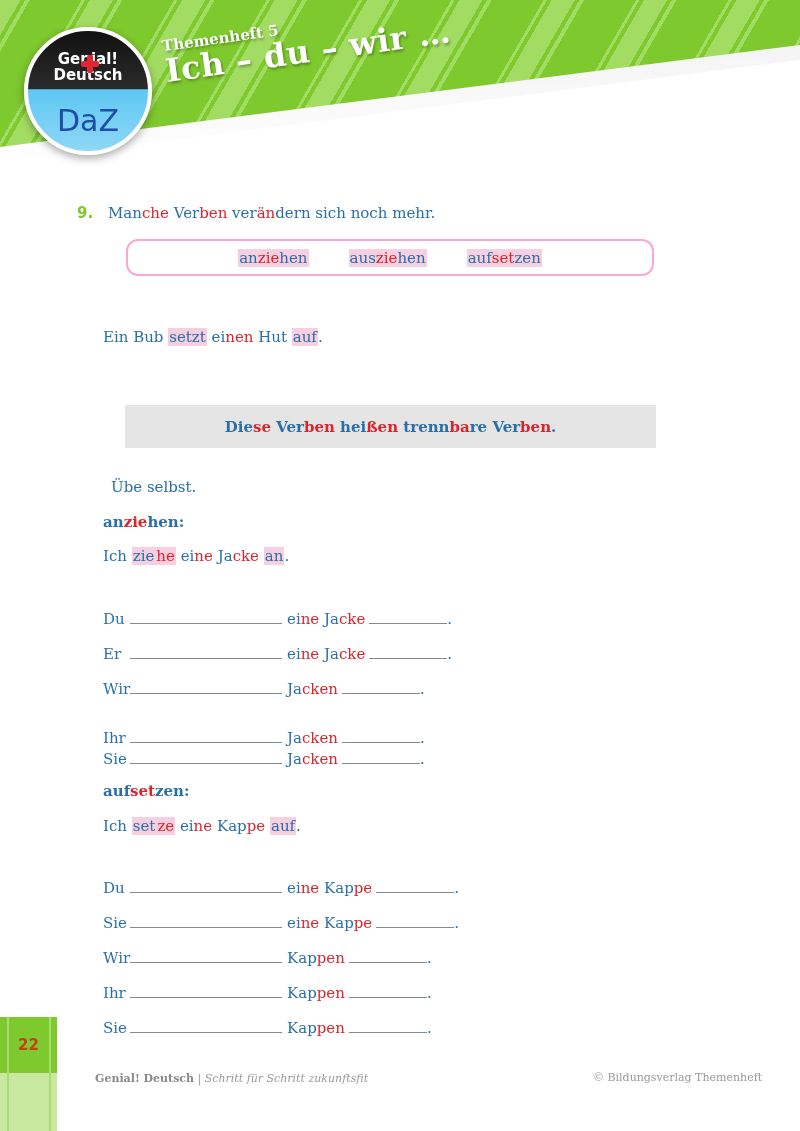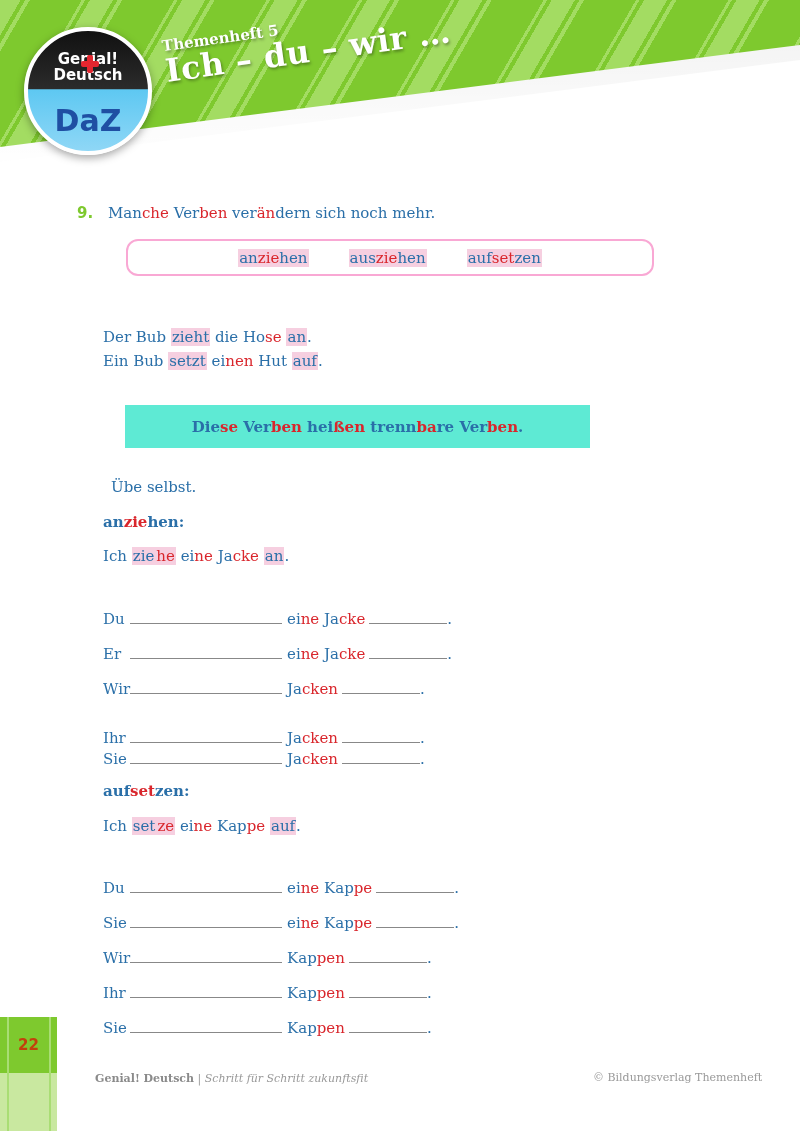--- a/index.html
+++ b/index.html
@@ -49,43 +49,43 @@
   .logo-cross {
     position:absolute; left:53px; top:24px; width:18px; height:18px;
   }
   .logo-cross::before, .logo-cross::after {
     content:""; position:absolute; background:#e3262f; border-radius:2px;
   }
   .logo-cross::before { left:6px; top:0; width:6px; height:18px; }
   .logo-cross::after { left:0; top:6px; width:18px; height:6px; }
   .logo-daz {
     position:absolute; left:0; top:72px; width:100%; text-align:center;
-    color:#1f4fa3; font-family:"DejaVu Sans", sans-serif; font-weight:bold; font-size:30px;
+    color:#1f4fa3; font-family:"DejaVu Sans", sans-serif; font-weight:normal; font-size:30px;
   }
 
   
   .b { color:#2a6fa8; }
   .r { color:#d9262c; }
   .hl { background:#f6cfe0; padding:0 1px; }
 
   .ex-header { position:absolute; left:77px; top:204px; font-size:15px; }
   .ex-num { color:#7ec92e; font-weight:bold; display:inline-block; width:31px; font-family:"DejaVu Sans", sans-serif; }
 
   .verb-box {
     position:absolute; left:126px; top:239px; width:528px; height:37px;
     border:2px solid #f9a8d4; border-radius:12px;
     display:flex; align-items:center; justify-content:center; gap:40px;
     font-size:15px;
   }
 
   .sentences { position:absolute; left:103px; top:325px; font-size:15px; line-height:24px; }
 
   .rule-box {
-    position:absolute; left:125px; top:405px; width:465px; height:43px;
-    background:#5eead4; display:flex; align-items:center; justify-content:center;
+    position:absolute; left:125px; top:405px; width:531px; height:43px;
+    background:#e5e5e5; display:flex; align-items:center; justify-content:center;
     font-weight:bold; font-size:15px;
   }
 
   .practice { position:absolute; left:103px; top:478px; font-size:15px;margin-left:8px; }
   .line { position:absolute; left:103px; font-size:15px; white-space:nowrap; }
   .blank { display:inline-block; border-bottom:1px solid #888; height:14px; vertical-align:baseline; }
   .pron { display:inline-block; width:27px;margin-top:28px; }
   .b1 { width:152px; margin-right:5px; }
   .b2 { width:78px; margin-left:4px; }
   .dot { color:#2a6fa8; }
@@ -134,21 +134,20 @@
   <span class="ex-num">9.</span><span><span class="b">Man</span><span class="r">che</span><span class="b"> Ver</span><span class="r">ben</span><span class="b"> ver</span><span class="r">än</span><span class="b">dern sich noch mehr.</span></span>
 </div>
 
 <div class="verb-box">
   <span class="hl"><span class="b">an</span><span class="r">zie</span><span class="b">hen</span></span>
   <span class="hl"><span class="b">aus</span><span class="r">zie</span><span class="b">hen</span></span>
   <span class="hl"><span class="b">auf</span><span class="r">set</span><span class="b">zen</span></span>
 </div>
 
 <div class="sentences">
-  <div><span class="b">Der Bub </span><span class="b hl">zieht</span><span class="b"> die Ho</span><span class="r">se</span><span class="b"> </span><span class="b hl">an</span><span class="b">.</span></div>
   <div><span class="b">Ein Bub </span><span class="b hl">setzt</span><span class="b"> ei</span><span class="r">nen</span><span class="b"> Hut </span><span class="b hl">auf</span><span class="b">.</span></div>
 </div>
 
 <div class="rule-box">
   <span><span class="b">Die</span><span class="r">se</span><span class="b"> Ver</span><span class="r">ben</span><span class="b"> hei</span><span class="r">ßen</span><span class="b"> trenn</span><span class="r">ba</span><span class="b">re Ver</span><span class="r">ben</span><span class="b">.</span></span>
 </div>
 
 <div class="practice">Übe selbst.</div>
 
 <div class="heading" style="top:513px;"><span class="b">an</span><span class="r">zie</span><span class="b">hen:</span></div>

